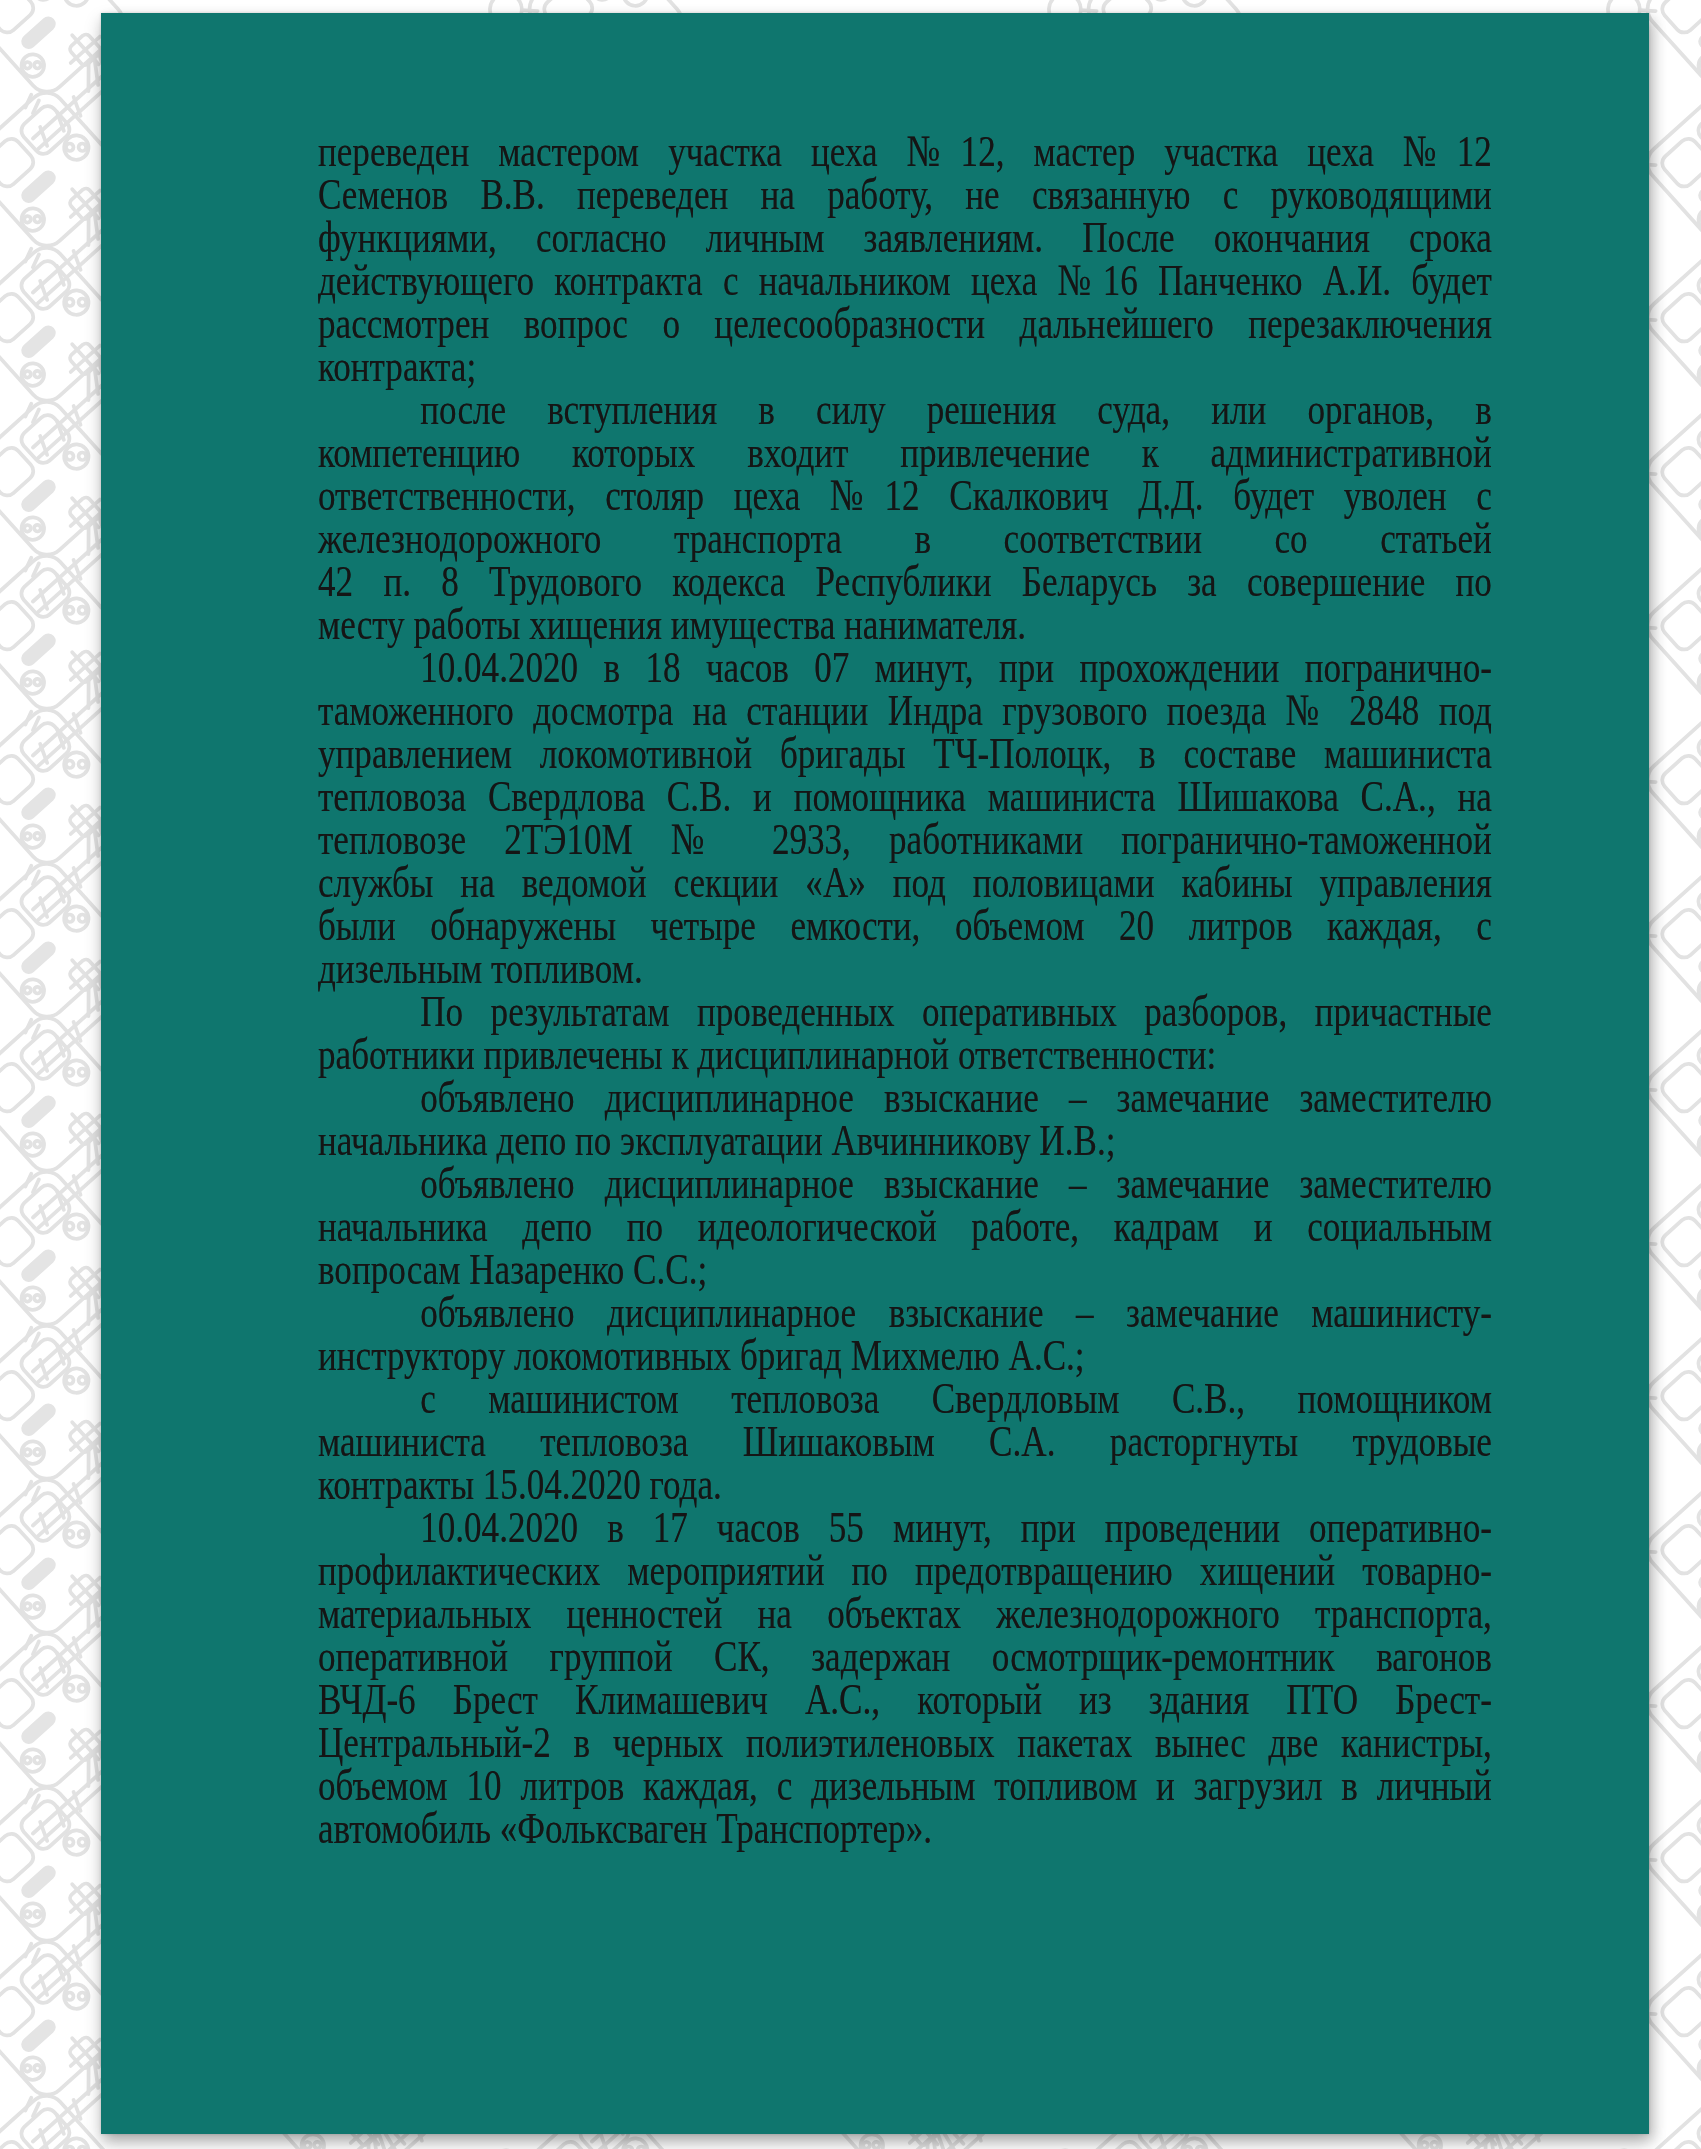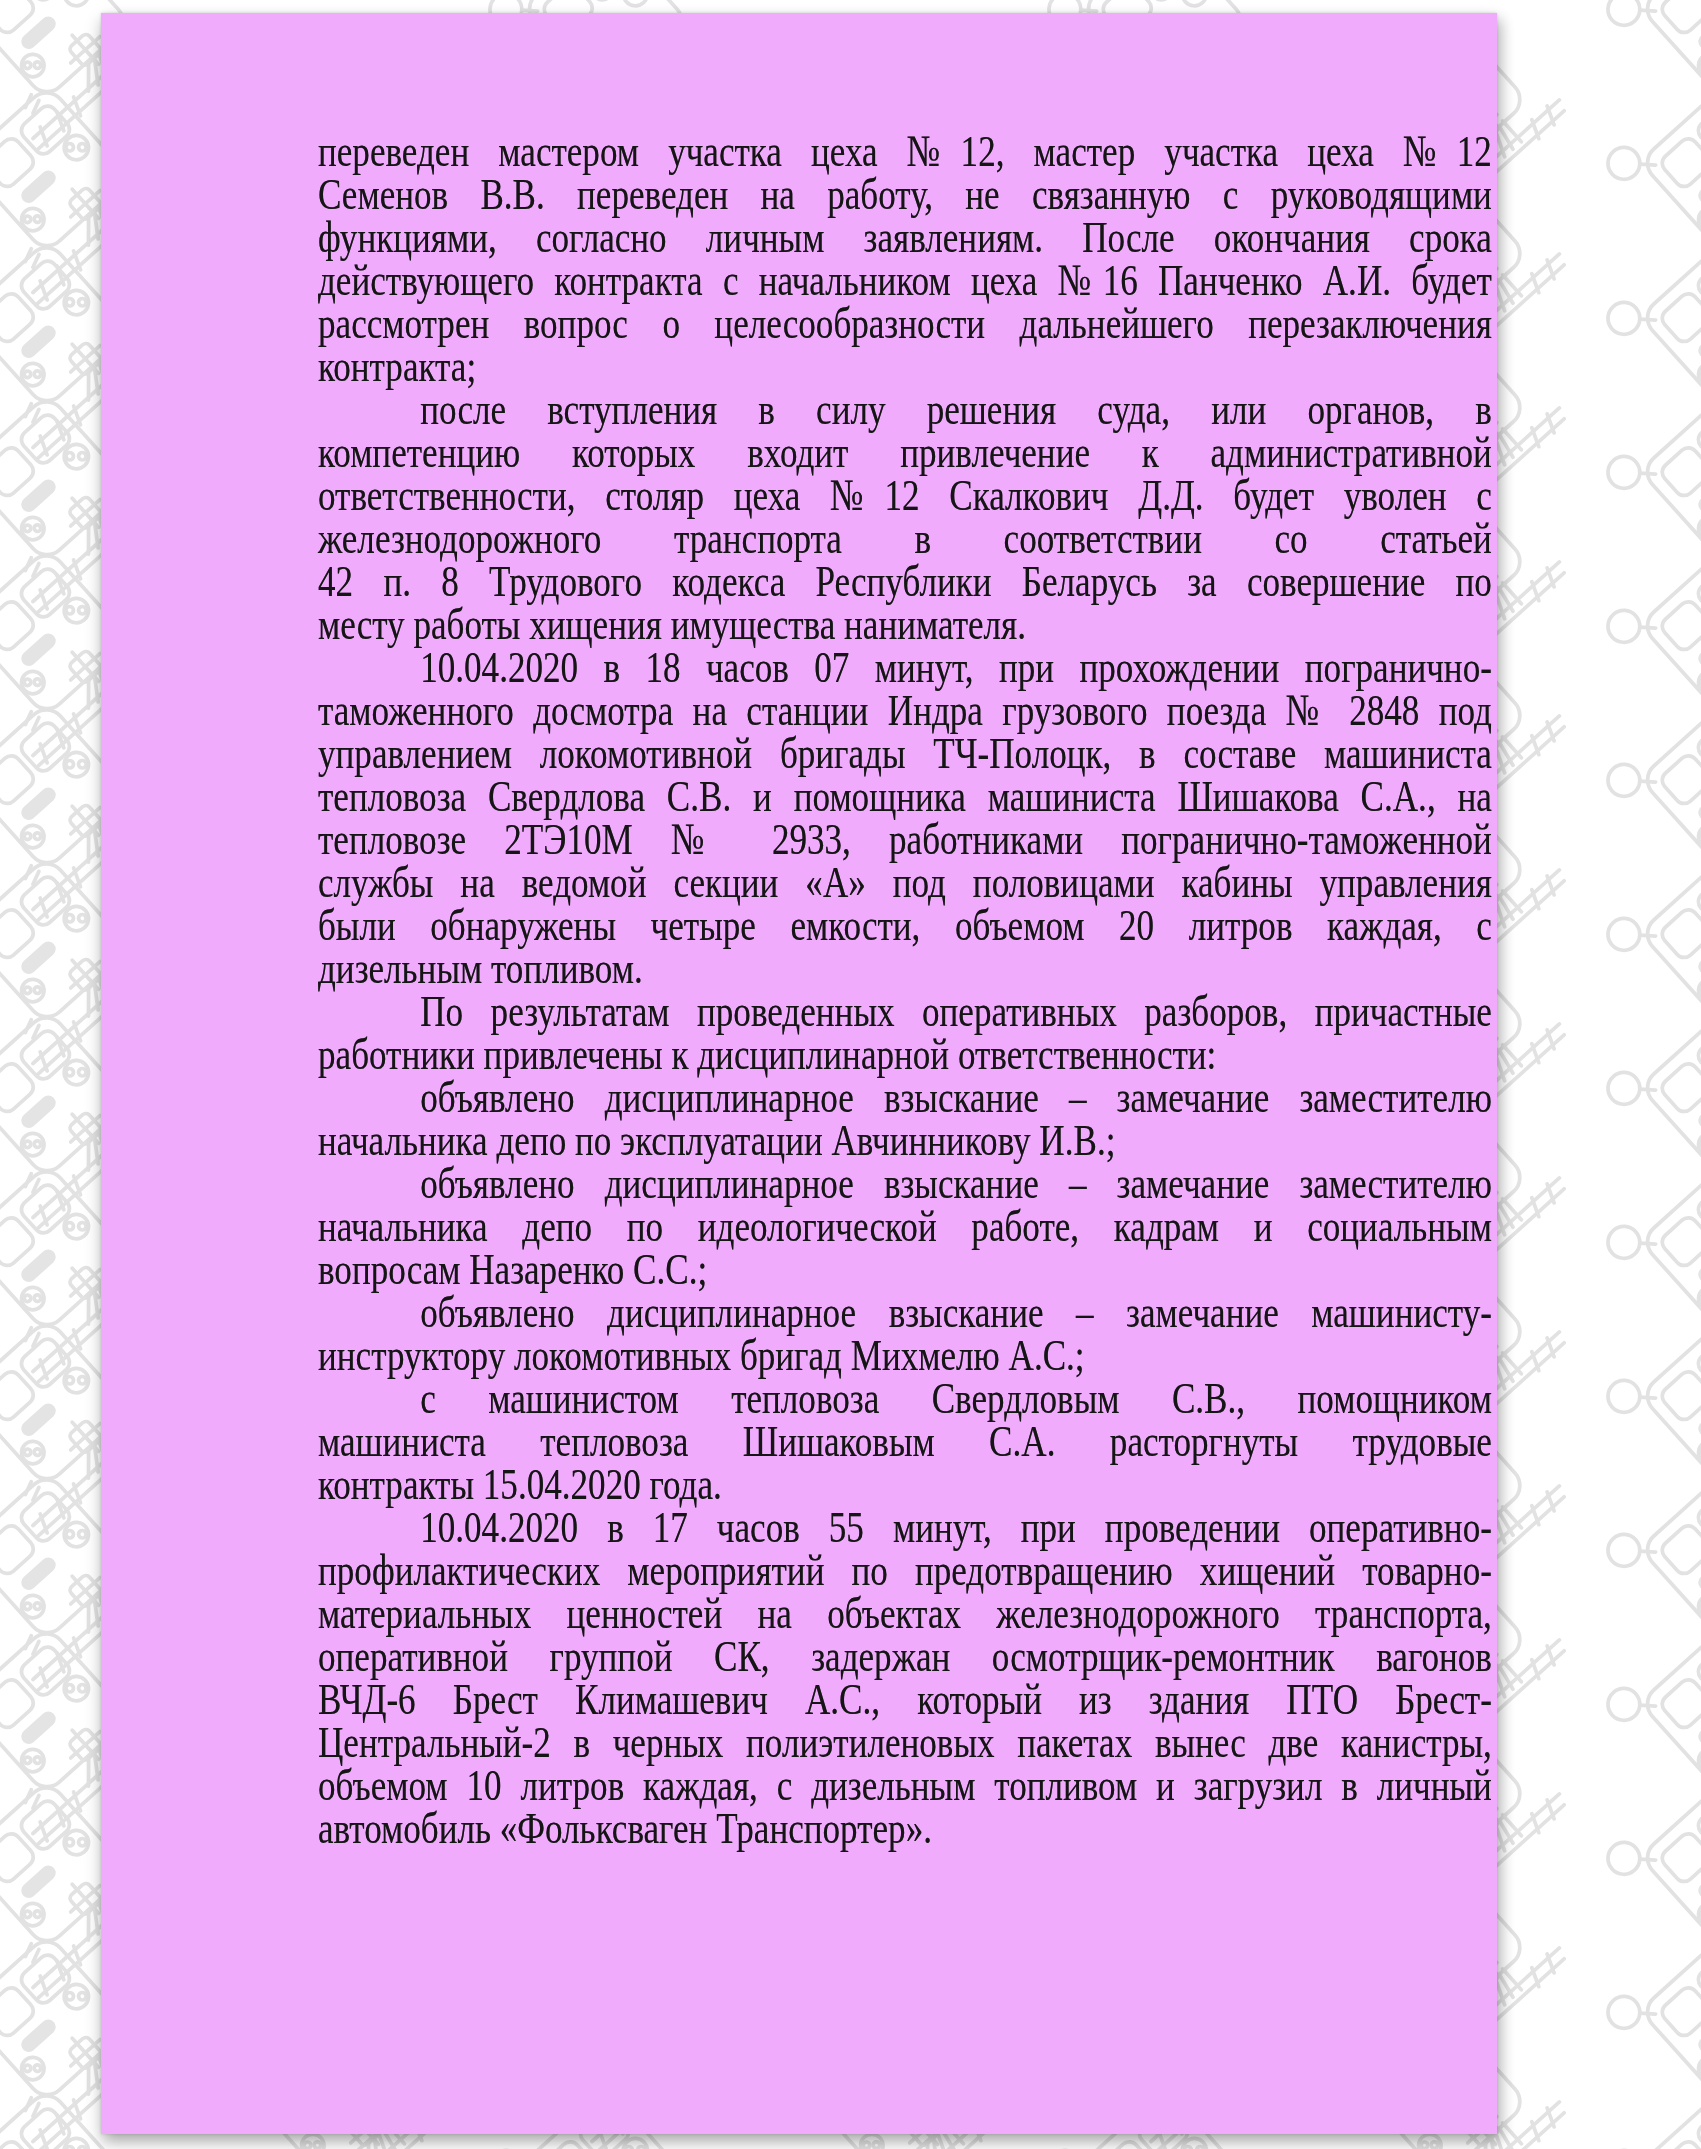--- a/index.html
+++ b/index.html
@@ -24,23 +24,23 @@
   .wm {
     position: absolute;
     width: 206px;
     height: 224px;
     transform: rotate(-42deg);
   }
   .sheet {
     position: absolute;
     left: 101px;
     top: 13.4px;
-    width: 1396px;
+    width: 1548px;
     height: 2121px;
-    background: #f0abfc;
+    background: #0f766e;
     z-index: 1;
     box-shadow:
       0 0 2.7px rgba(0,0,0,0.14),
       4.5px 6.3px 12.5px rgba(0,0,0,0.16),
       0 8px 16px rgba(0,0,0,0.22);
   }
   .textblock {
     position: absolute;
     left: 217px;
     top: 117px;

